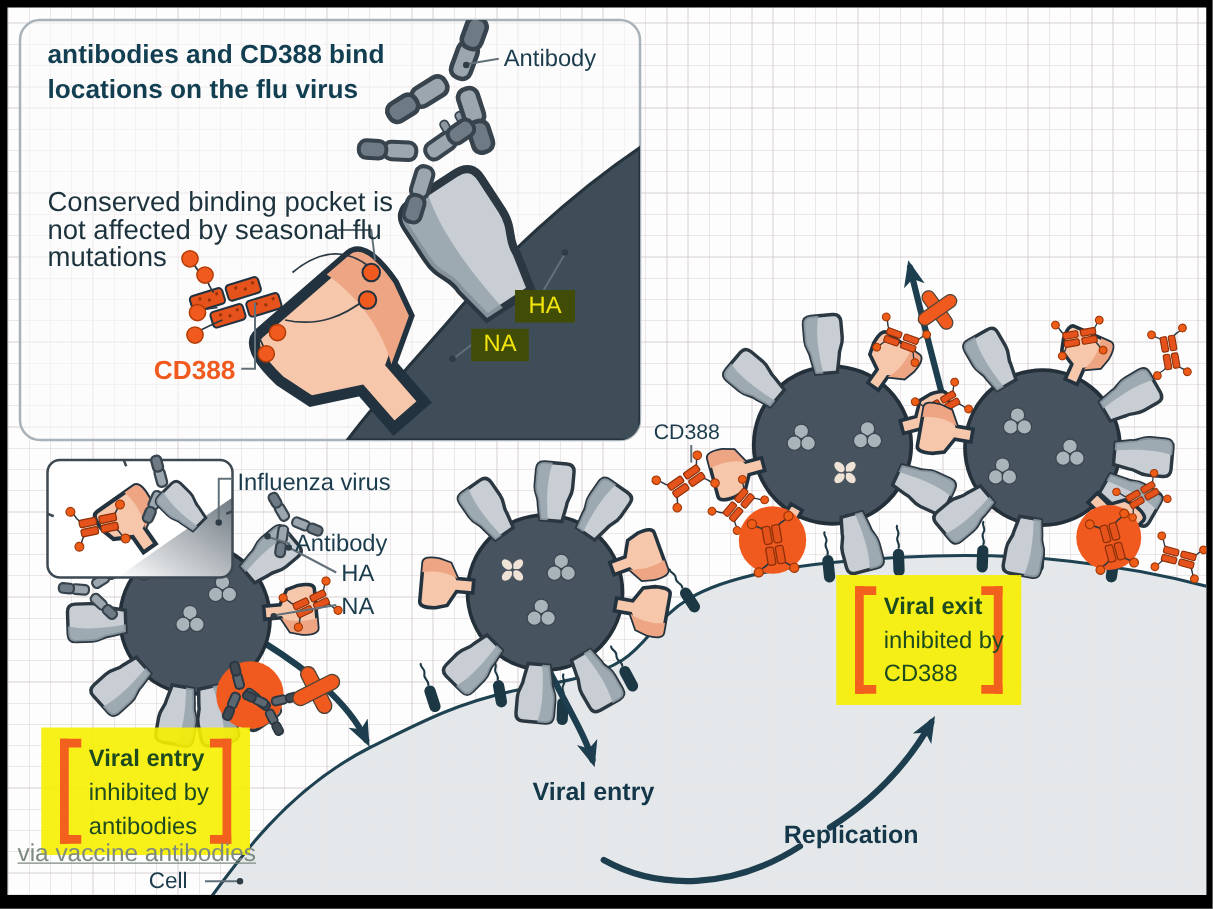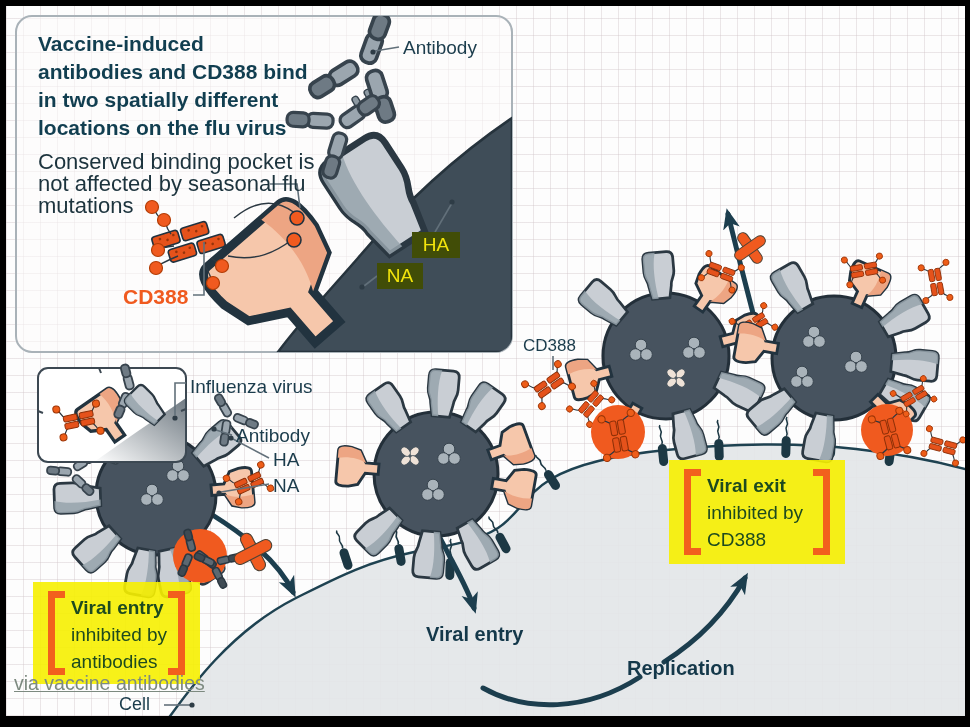--- a/index.html
+++ b/index.html
@@ -328,23 +328,21 @@
     </g>
     <circle cx="169" cy="412" r="2.6" fill="#2e3c46"></circle>
     <circle cx="208" cy="423" r="2.6" fill="#2e3c46"></circle>
     <circle cx="225" cy="432" r="2.6" fill="#2e3c46"></circle>
     <circle cx="213" cy="487" r="2.6" fill="#2e3c46"></circle>
     <circle cx="186" cy="699" r="2.6" fill="#2e3c46"></circle>
   </g>
 </svg>
 
 <div class="txt panel-title" style="left:32px;top:24px;">
-  <div>Vaccine-induced</div>
   <div>antibodies and CD388 bind</div>
-  <div>in two spatially different</div>
   <div>locations on the flu virus</div>
 </div>
 <div class="txt panel-sub" style="left:32px;top:145px;">
   <div>Conserved binding pocket is</div>
   <div>not affected by seasonal flu</div>
   <div>mutations</div>
 </div>
 <div class="txt lbl" style="left:397px;top:31px;font-size:19px;">Antibody</div>
 <div class="tag" style="left:406px;top:226px;width:48px;">HA</div>
 <div class="tag" style="left:371px;top:257px;width:46px;">NA</div>
@@ -362,21 +360,21 @@
 <div class="callout" style="left:27px;top:576px;width:167px;height:102px;">
   <span class="brk brk-l"></span>
   <span class="brk brk-r"></span>
   <div class="lines">
     <div class="b">Viral entry</div>
     <div>inhibited by</div>
     <div>antibodies</div>
   </div>
 </div>
 
-<div class="callout" style="left:663px;top:454px;width:176px;height:104px;">
+<div class="callout" style="left:663px;top:454px;width:148px;height:104px;">
   <span class="brk brk-l"></span>
   <span class="brk brk-r"></span>
   <div class="lines">
     <div class="b">Viral exit</div>
     <div>inhibited by</div>
     <div>CD388</div>
   </div>
 </div>
 
 <div class="txt via" style="left:8px;top:666px;text-decoration:underline;">via vaccine antibodies</div>

